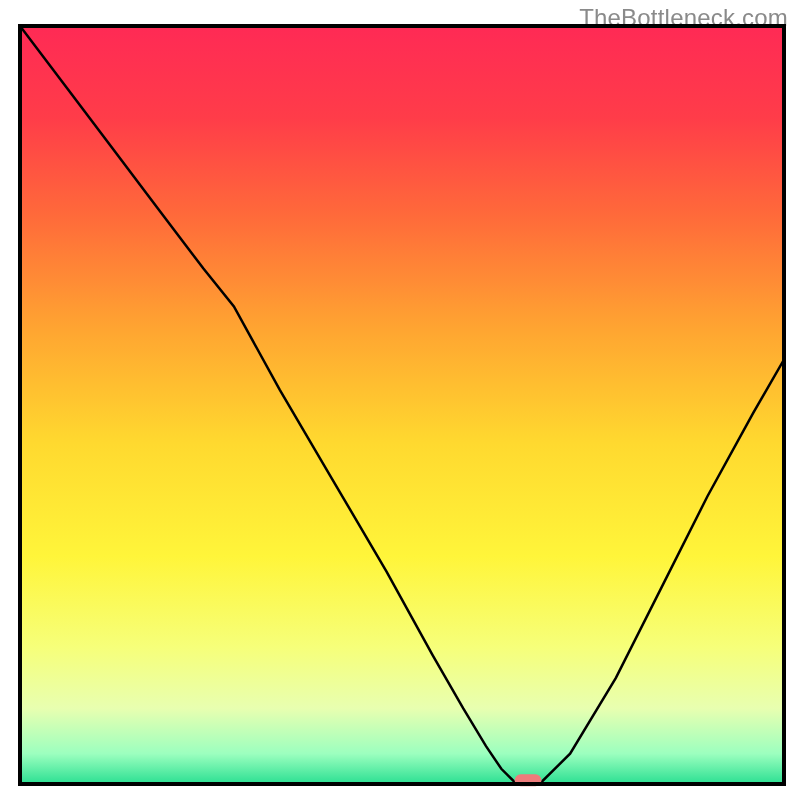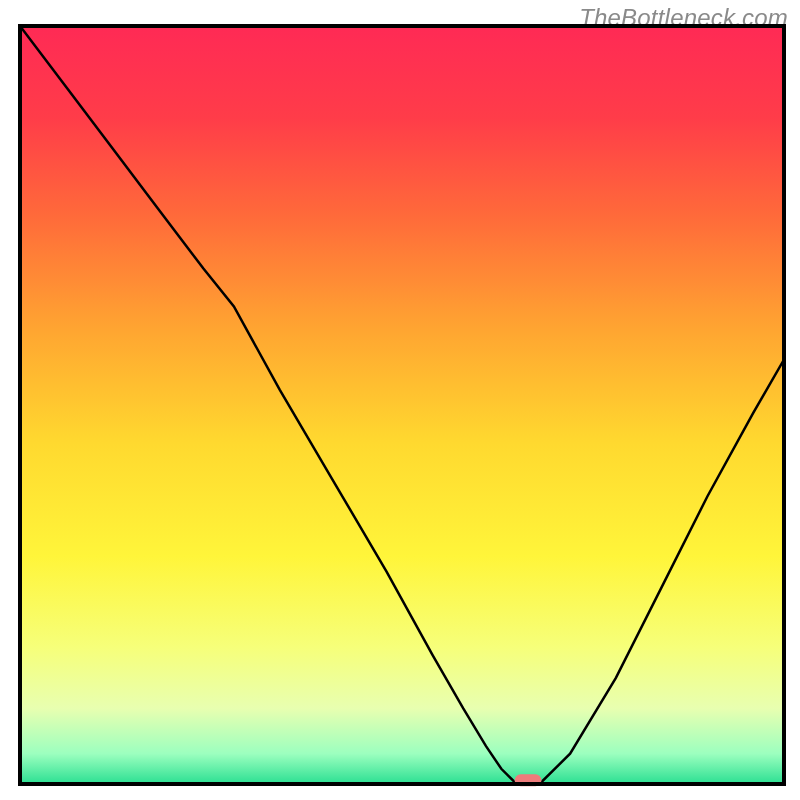--- a/index.html
+++ b/index.html
@@ -7,21 +7,20 @@
     padding: 0;
     width: 800px;
     height: 800px;
     background: #ffffff;
     font-family: Arial, Helvetica, sans-serif;
   }
   .stage {
     position: relative;
     width: 800px;
     height: 616px;
-    font-style: italic;
   }
   .watermark {
     position: absolute;
     top: 4px;
     right: 12px;
     color: #8a8a8a;
     font-size: 24px;
     font-weight: 500;
     letter-spacing: 0.2px;
   }

